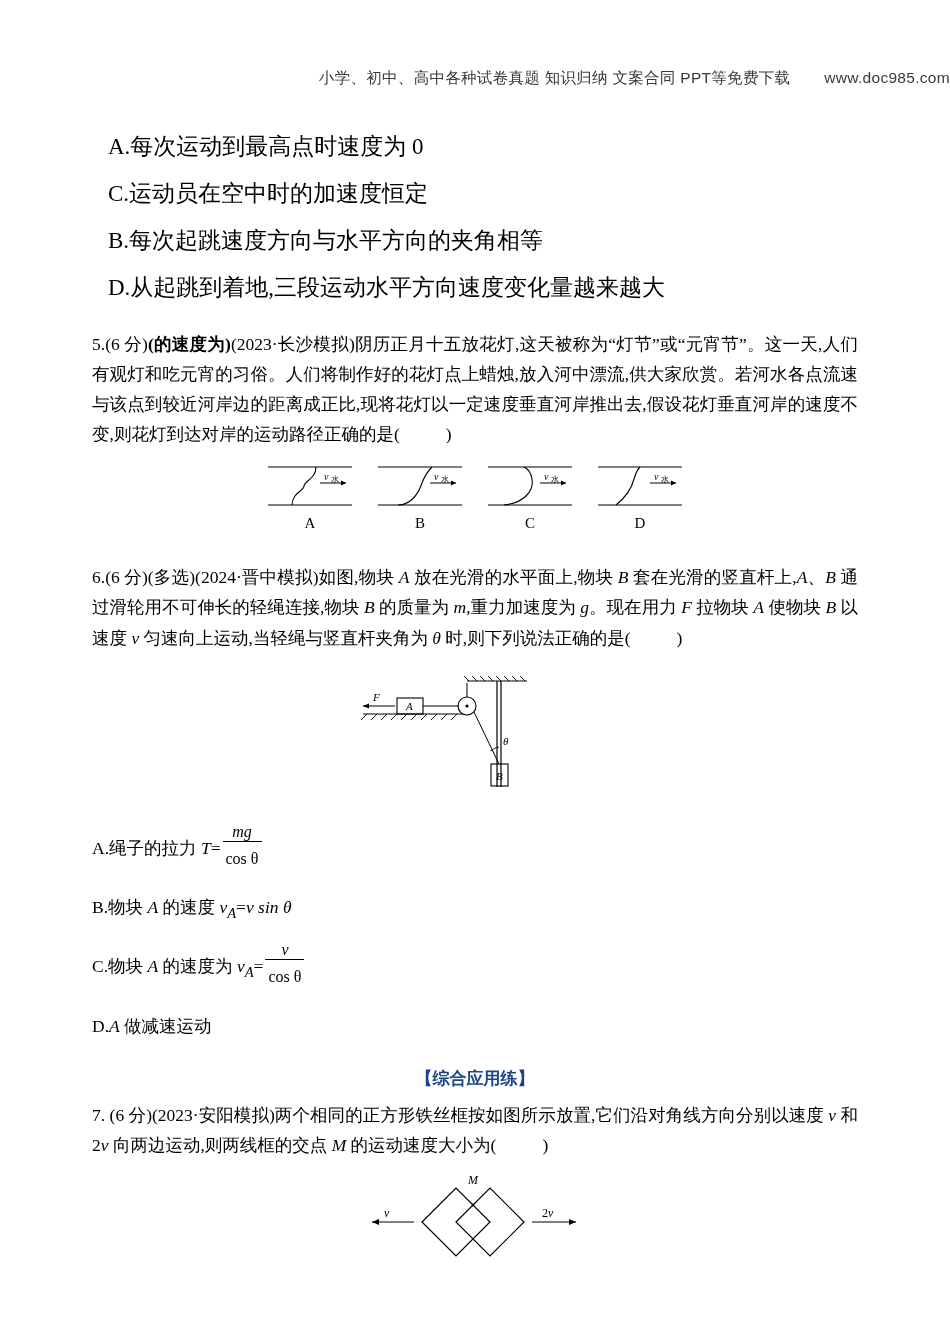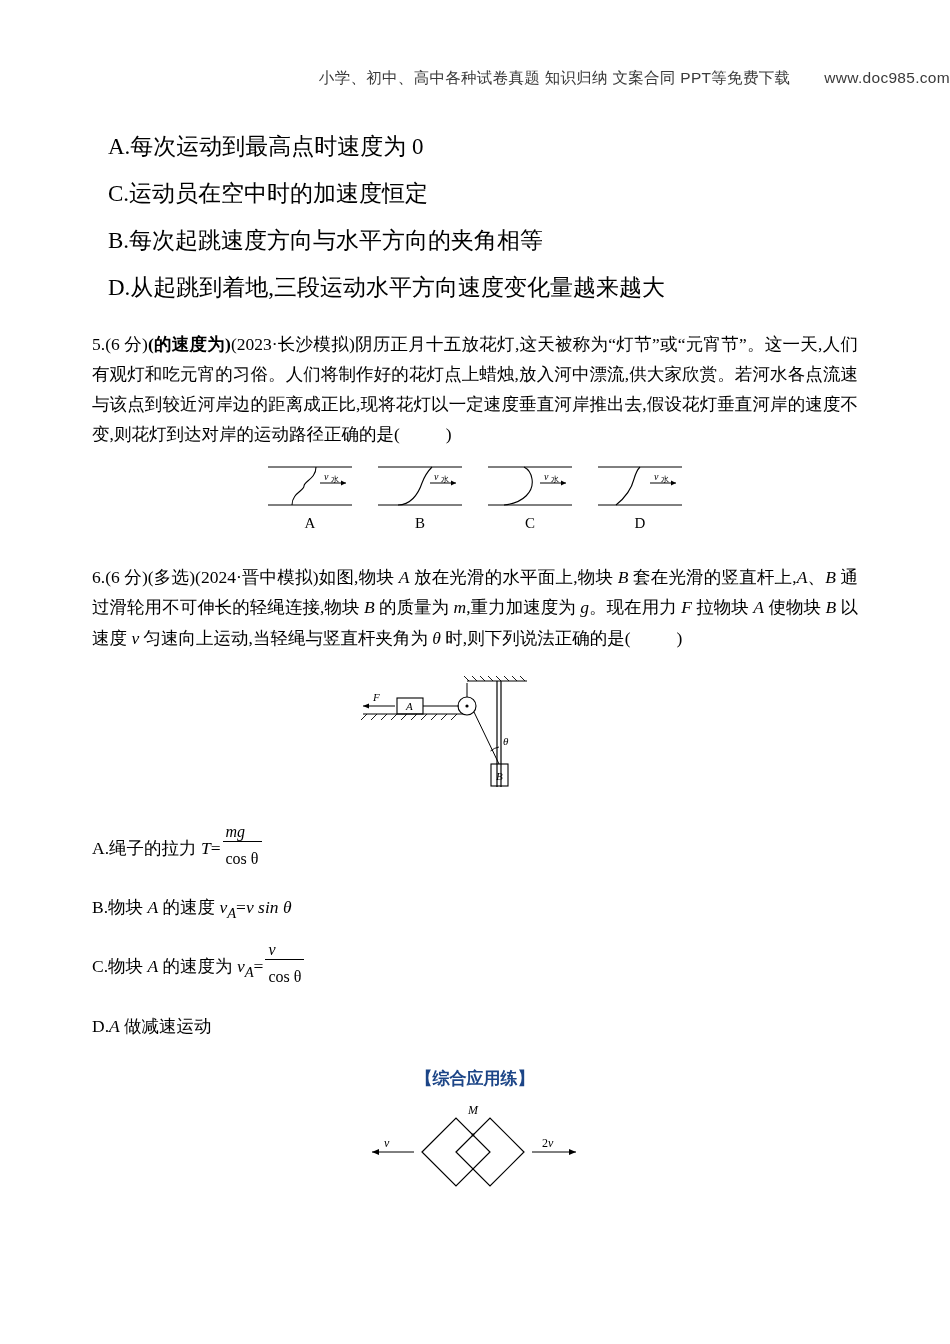--- a/index.html
+++ b/index.html
@@ -61,21 +61,21 @@
   i, .ital { font-style: italic; }
   .small-paren {
     display: inline-block;
     min-width: 46px;
   }
 
   
   .frac {
     display: inline-block;
     vertical-align: middle;
-    text-align: left;
+    text-align: center;
     font-size: 16px;
     line-height: 1.12;
     margin: 0 2px;
     position: relative;
     top: -1px;
   }
   .frac .num { display: block; padding: 0 3px; }
   .frac .den { display: block; border-top: 1px solid #000; padding: 8px 3px; }
 
   
@@ -266,20 +266,21 @@
 
         <p class="qtext" style="margin-bottom:4px;"><span>D.</span><i>A</i><span> 做减速运动</span></p>
       </div>
     </div>
 
     <div class="banner">
       <span>【综合应用练】</span>
     </div>
 
     <div style="margin-top:10px;">
+      <p class="qtext"><span>7. (6 分)</span><span>(2023·安阳模拟)</span><span>两个相同的正方形铁丝框按如图所示放置,它们沿对角线方向分别以速度 </span><i>v</i><span> 和 2</span><i>v</i><span> 向两边运动,则两线框的交点 </span><i>M</i><span> 的运动速度大小为(</span><span class="small-paren"></span><span>)</span></p>
 
       <div class="fig-squares">
         <svg width="330" height="92" viewBox="0 0 330 92">
 
           <polygon points="112,50 146,16 180,50 146,84" fill="none" stroke="#000" stroke-width="1.2"></polygon>
 
           <polygon points="146,50 180,16 214,50 180,84" fill="none" stroke="#000" stroke-width="1.2"></polygon>
 
           <circle cx="163" cy="33" r="1.4" fill="#000"></circle>
           <text x="158" y="12" font-size="12" font-style="italic">M</text>

